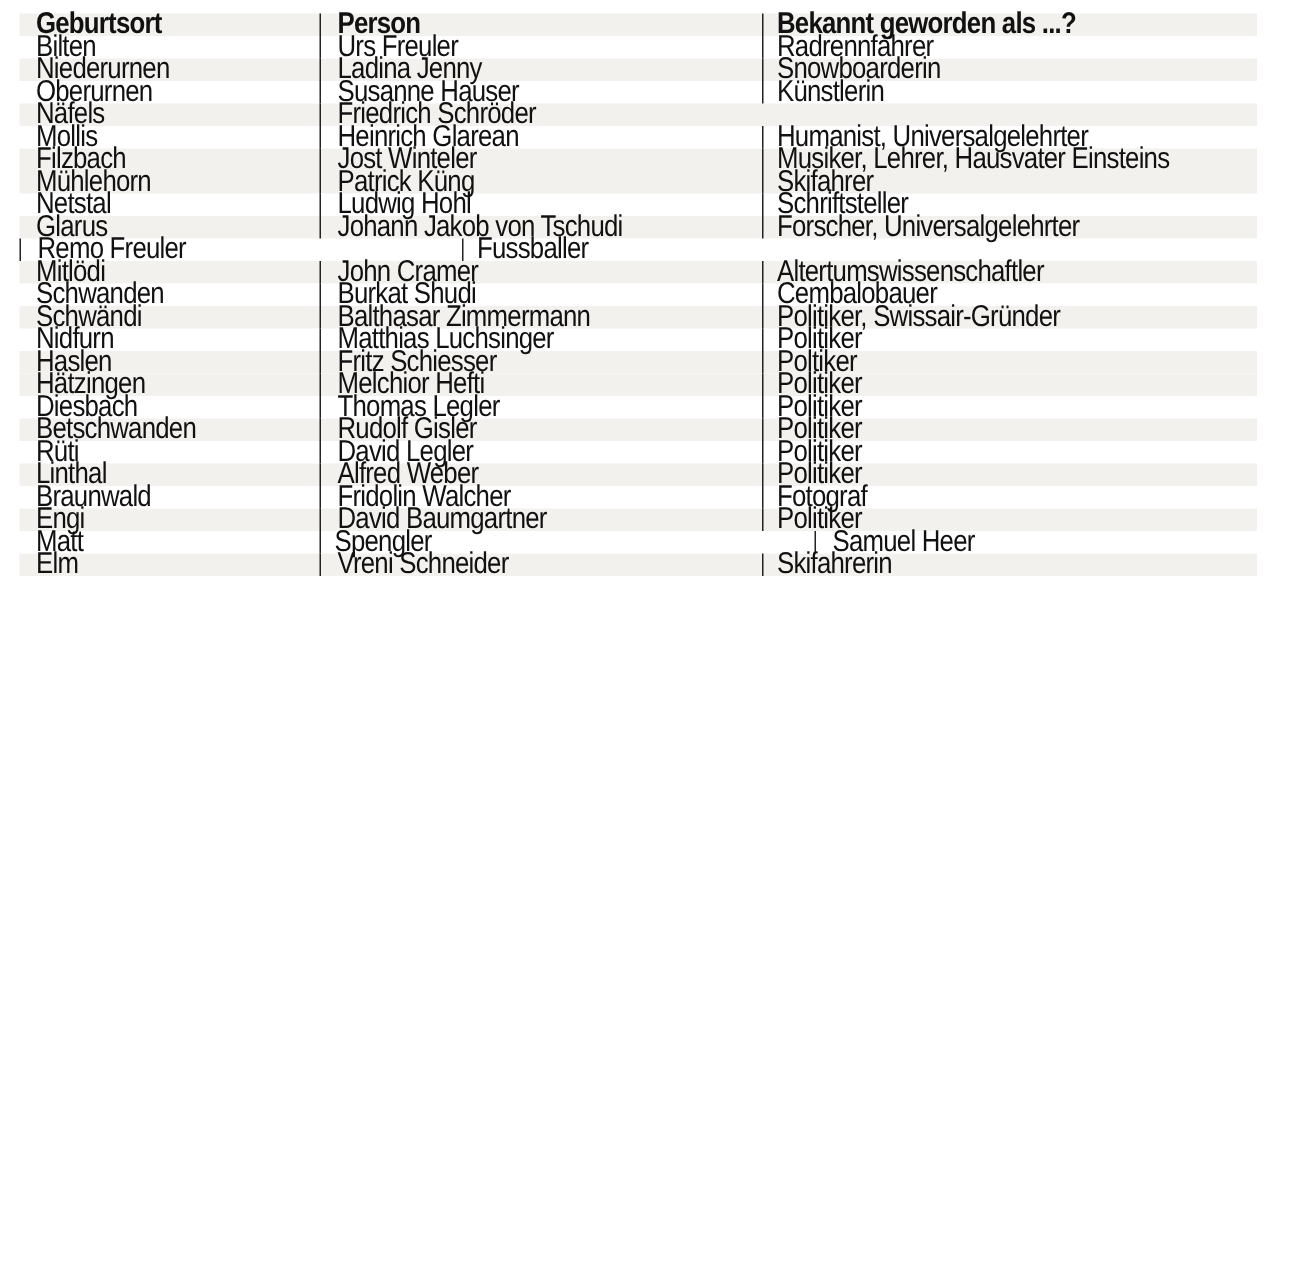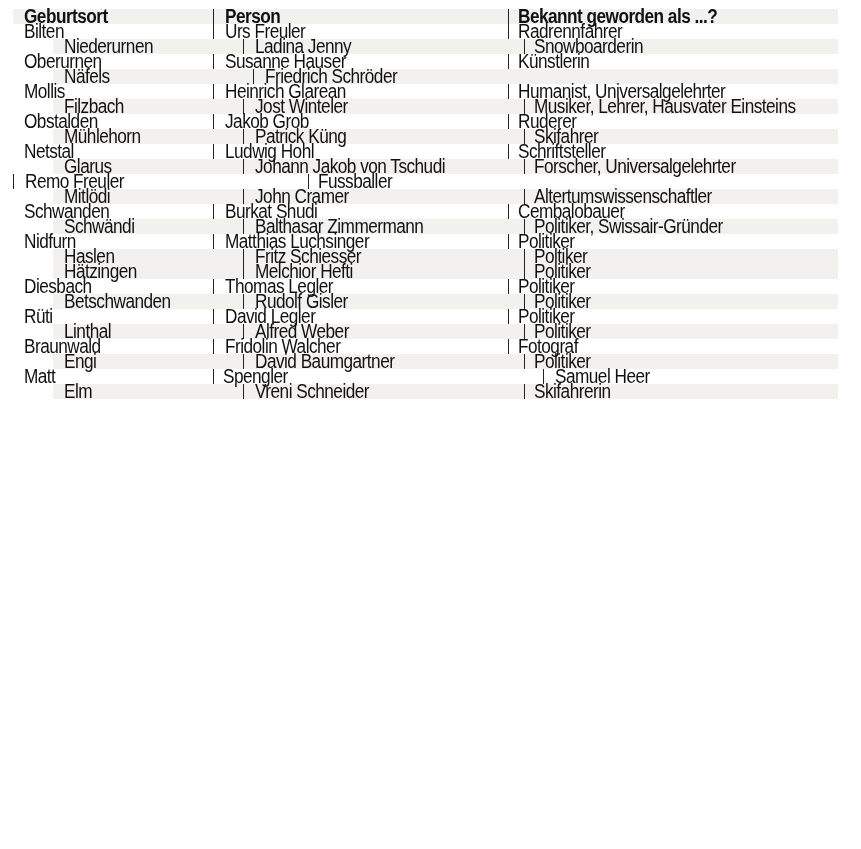--- a/index.html
+++ b/index.html
@@ -1,20 +1,20 @@
 <!DOCTYPE html>
 <html><head>
   <meta charset="utf-8">
   <style>
     html, body { margin: 0; padding: 0; background: #ffffff; }
     body { width: 861px; height: 849px; position: relative; overflow: hidden;
            font-family: "Liberation Sans Narrow", "Liberation Sans", sans-serif; color: #111; }
     .tbl { position: absolute; left: 13px; top: 9px; width: 825px; }
     .row { display: flex; height: 15px; align-items: center; }
-    .row.alt { background: #f3f1ee; margin-left: 40px; }
+    .row.alt { background: #f3f1ee; }
     .row.head { background: #f3f1ee; }
     .cell { box-sizing: border-box; height: 100%; display: flex; align-items: center;
             font-size: 20px; letter-spacing: -0.6px; transform-origin: left center;
             white-space: nowrap; overflow: visible; }
     .c1 { width: 200px; padding-left: 11px; }
     .c2 { width: 295px; padding-left: 11px; border-left: 1.3px solid #222; }
     .c3 { width: 330px; padding-left: 9px; border-left: 1.3px solid #222; }
     .txt { display: inline-block; transform: scaleX(0.86); transform-origin: left center; }
     .head .txt { font-weight: bold; }
     .head .cell { padding-top: 0; }
@@ -91,31 +91,20 @@
         <div class="cell c1">
           <span class="txt">Filzbach</span>
         </div>
         <div class="cell c2">
           <span class="txt">Jost Winteler</span>
         </div>
         <div class="cell c3">
           <span class="txt">Musiker, Lehrer, Hausvater Einsteins</span>
         </div>
       </div>
-      <div class="row">
-        <div class="cell c1">
-          <span class="txt">Obstalden</span>
-        </div>
-        <div class="cell c2">
-          <span class="txt">Jakob Grob</span>
-        </div>
-        <div class="cell c3">
-          <span class="txt">Ruderer</span>
-        </div>
-      </div>
       <div class="row alt">
         <div class="cell c1">
           <span class="txt">Mühlehorn</span>
         </div>
         <div class="cell c2">
           <span class="txt">Patrick Küng</span>
         </div>
         <div class="cell c3">
           <span class="txt">Skifahrer</span>
         </div>

